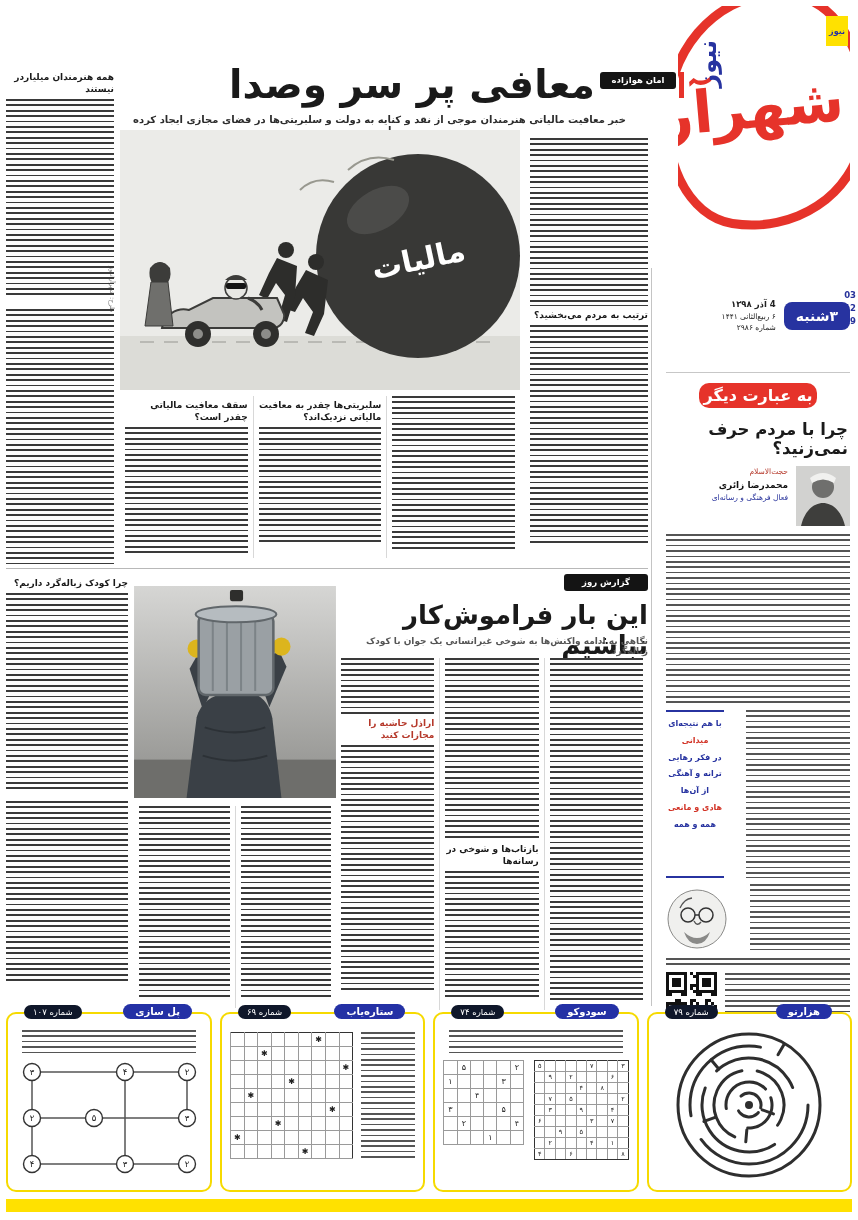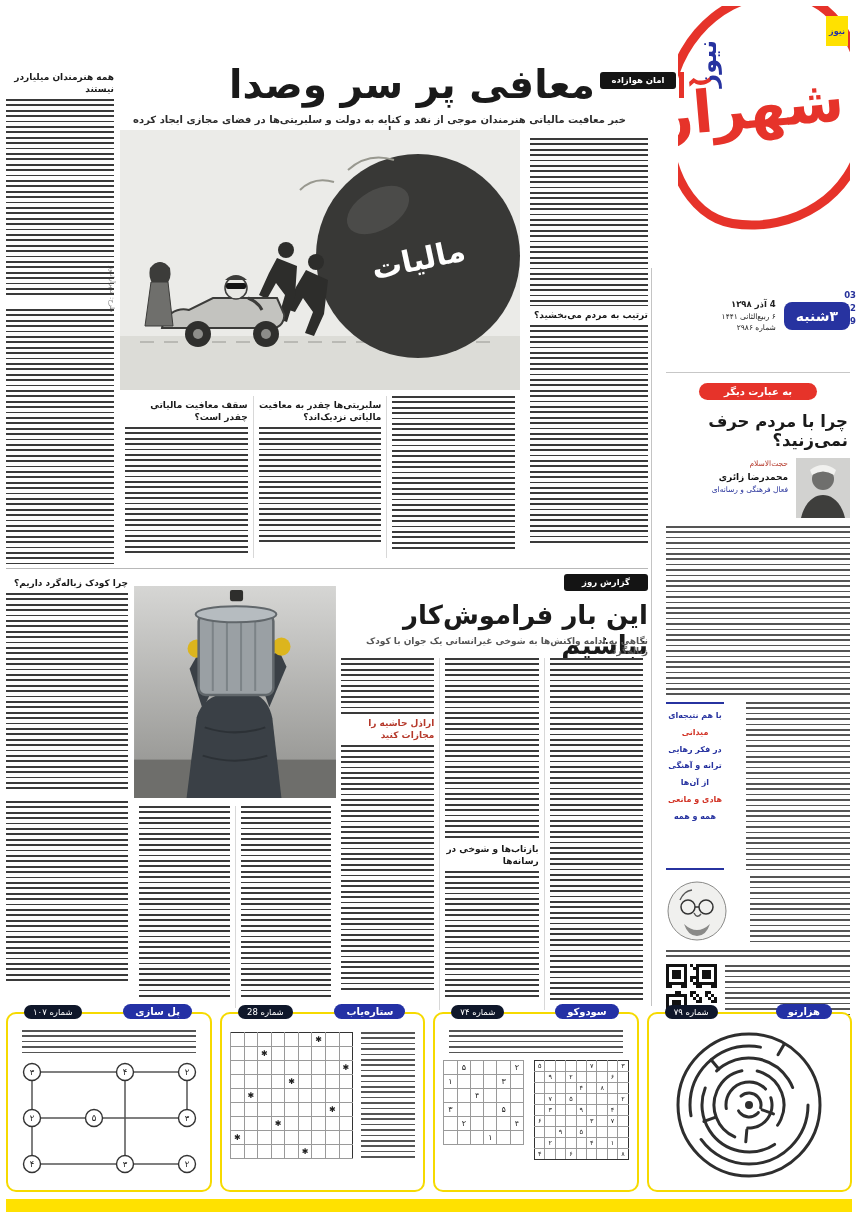--- a/index.html
+++ b/index.html
@@ -24,21 +24,21 @@
   #vdate{position:absolute;top:290px;right:-2px;display:flex;flex-direction:column;gap:3px;
         color:#27329b;font-size:8.5px;font-weight:bold;text-align:center;direction:ltr;}
   #daterow{position:absolute;top:298px;right:4px;left:8px;display:flex;gap:8px;align-items:center;}
   .daypill{background:#2733a0;color:#fff;font-weight:bold;font-size:14px;border-radius:8px;
         padding:6px 12px;}
   .datelines{font-size:7.5px;line-height:1.5;color:#222;}
   .datelines .d1{font-weight:bold;font-size:8.5px;}
   #rail hr{border:none;border-top:1px solid #c7c7c7;margin:0;}
   #railrule{position:absolute;top:268px;right:206px;width:1px;height:738px;background:#c4c4c4;}
   #opinion{position:absolute;top:372px;right:4px;left:10px;}
-  .redpill{width:118px;margin:0 auto;background:#e6332a;color:#fff;font-size:10px;font-weight:bold;
+  .redpill{width:118px;margin:0 auto;background:#e6332a;color:#fff;font-size:16px;font-weight:bold;
         text-align:center;border-radius:10px;padding:3px 0;}
   .op-title{font-size:16.5px;font-weight:bold;text-align:right;margin:12px 2px 8px;}
   .authorrow{display:flex;gap:8px;margin-bottom:8px;}
   .authorrow .meta{font-size:7.5px;line-height:1.6;}
   .authorrow .meta .r1{color:#b5382a;}
   .authorrow .meta .nm{font-weight:bold;font-size:9px;color:#111;margin-left:36px;}
   .authorrow .meta .r2{color:#27329b;}
   .oprow{display:flex;gap:22px;margin-top:6px;}
   #pullquote{width:58px;border-top:2px solid #2733a0;border-bottom:2px solid #2733a0;padding:4px 0;}
   .pq-line{color:#2733a0;font-size:8px;font-weight:bold;text-align:center;line-height:2.1;}
@@ -562,21 +562,21 @@
                 <td></td>
                 <td></td>
               </tr>
             </tbody>
           </table>
       </div>
     </div>
 
     <div class="pbox">
       <div class="ttab">ستاره‌یاب</div>
-      <div class="ntab">شماره 28</div>
+      <div class="ntab">شماره ۶۹</div>
       <div style="display:flex;gap:8px;align-items:flex-start;margin-top:4px;">
         <div class="fl light" style="width:56px;height:130px;"></div>
         <table class="pz g9s">
             <tbody>
               <tr>
                 <td></td>
                 <td></td>
                 <td>✱</td>
                 <td></td>
                 <td></td>

